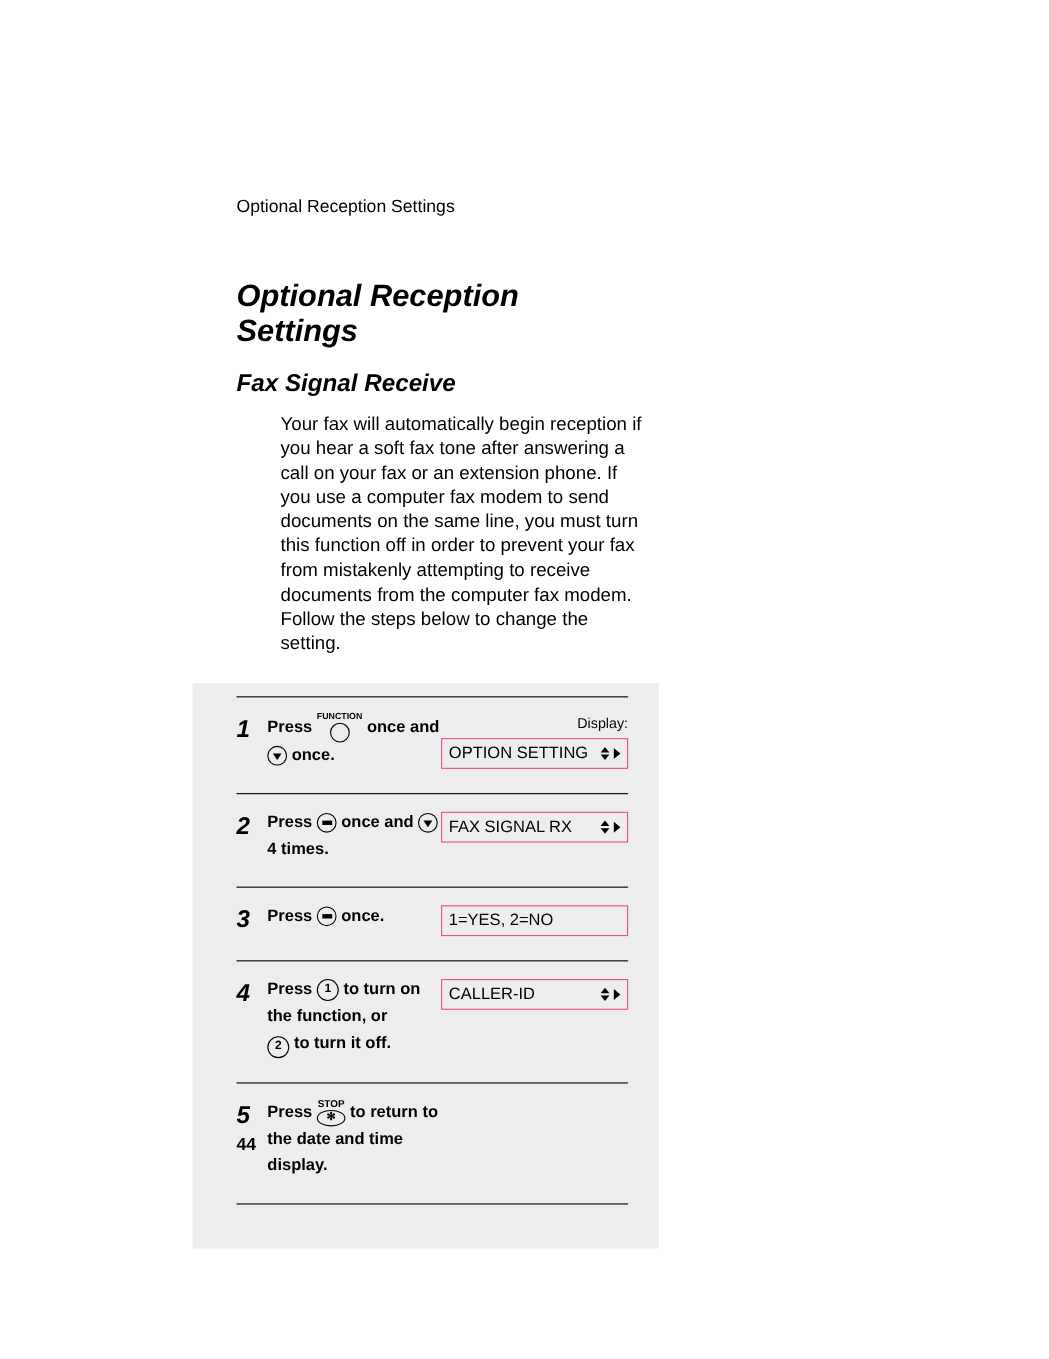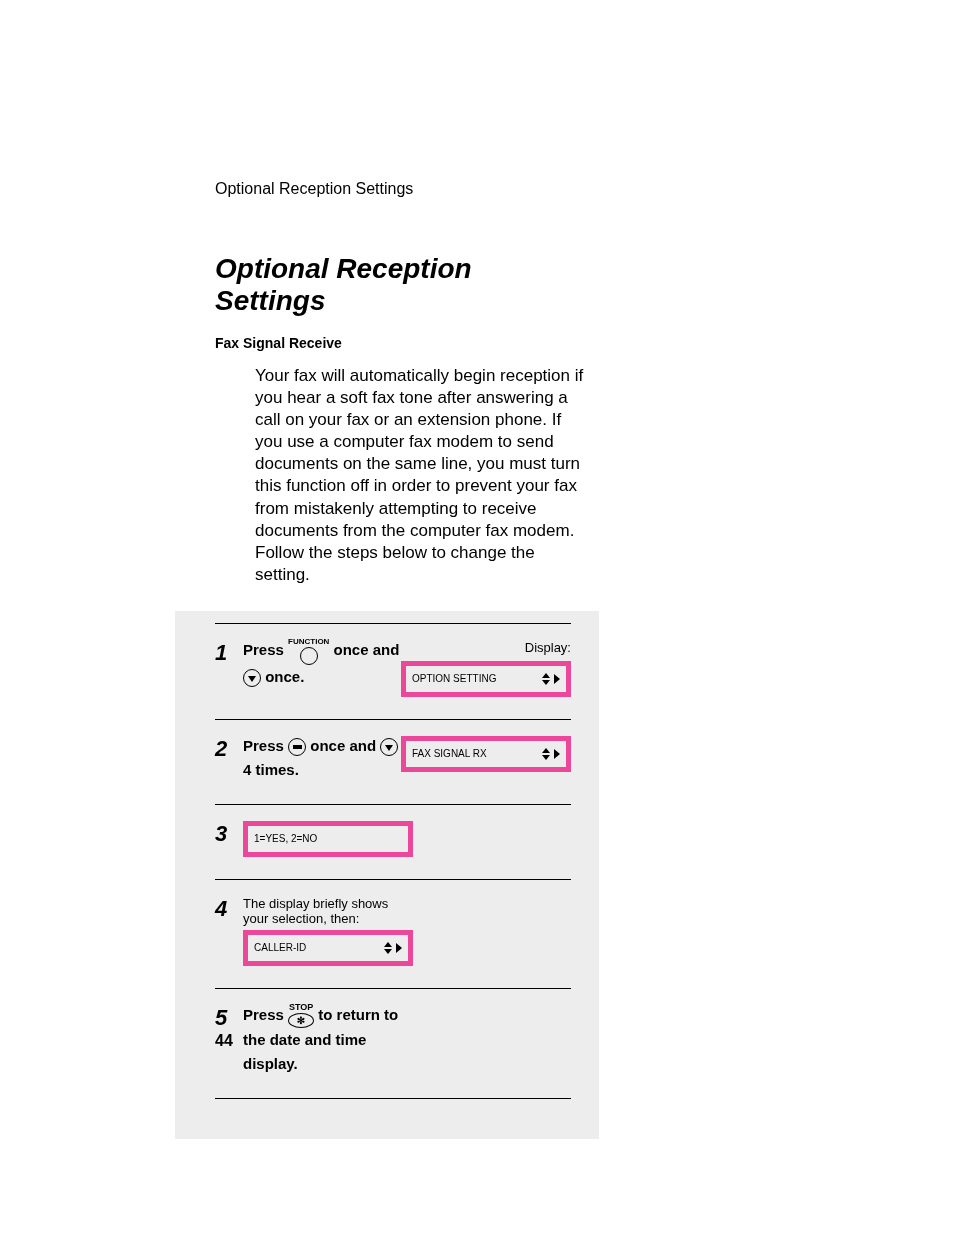--- a/index.html
+++ b/index.html
@@ -20,22 +20,23 @@
     font-size: 16px;
     margin-bottom: 55px;
   }
   .main-title {
     font-size: 28px;
     font-weight: bold;
     font-style: italic;
     margin-bottom: 18px;
   }
   .sub-title {
-    font-size: 14px;
-    font-weight: bold;
+    font-size: 22px;
+    font-weight: bold;
+    font-style: italic;
     margin-bottom: 14px;
   }
   .intro-text {
     font-size: 17px;
     line-height: 1.3;
     margin-left: 40px;
     margin-bottom: 25px;
   }
   .steps-panel {
     background: #ededed;
@@ -77,23 +78,23 @@
     padding-top: 2px;
   }
   .display-label {
     margin-bottom: 6px;
     text-align: right;
   }
   .display-note {
     margin-bottom: 4px;
   }
   .lcd {
-    border: 5px solid #ec4899;
+    border: 1px solid #ec4899;
     padding: 4px 6px;
-    font-size: 10px;
+    font-size: 15px;
     display: flex;
     align-items: center;
     justify-content: space-between;
     height: 18px;
     background: #ededed;
   }
   .lcd-arrows {
     display: inline-flex;
     align-items: center;
     gap: 2px;
@@ -292,31 +293,44 @@
                   <span class="tri-down"></span>
                 </span>
               <span class="tri-right"></span>
             </span>
           </div>
         </div>
       </div>
 
       <div class="step-row">
         <div class="step-num">3</div>
+        <div class="step-instruction">
+          <span>Press</span>
+          <span class="key half-circle">
+              <span class="inner-right-bar"></span>
+            </span>
+          <span> once.</span>
+        </div>
         <div class="step-display">
           <div class="lcd">
             <span>1=YES, 2=NO</span>
           </div>
         </div>
       </div>
 
       <div class="step-row">
         <div class="step-num">4</div>
+        <div class="step-instruction">
+          <span>Press</span>
+          <span class="key circle-key num">1</span>
+          <span> to turn on the function, or</span><br>
+          <span class="key circle-key num" style="margin-top:6px;">2</span>
+          <span> to turn it off.</span>
+        </div>
         <div class="step-display">
-          <div class="display-note">The display briefly shows your selection, then:</div>
           <div class="lcd">
             <span>CALLER-ID</span>
             <span class="lcd-arrows">
               <span class="updown">
                   <span class="tri-up"></span>
                   <span class="tri-down"></span>
                 </span>
               <span class="tri-right"></span>
             </span>
           </div>

